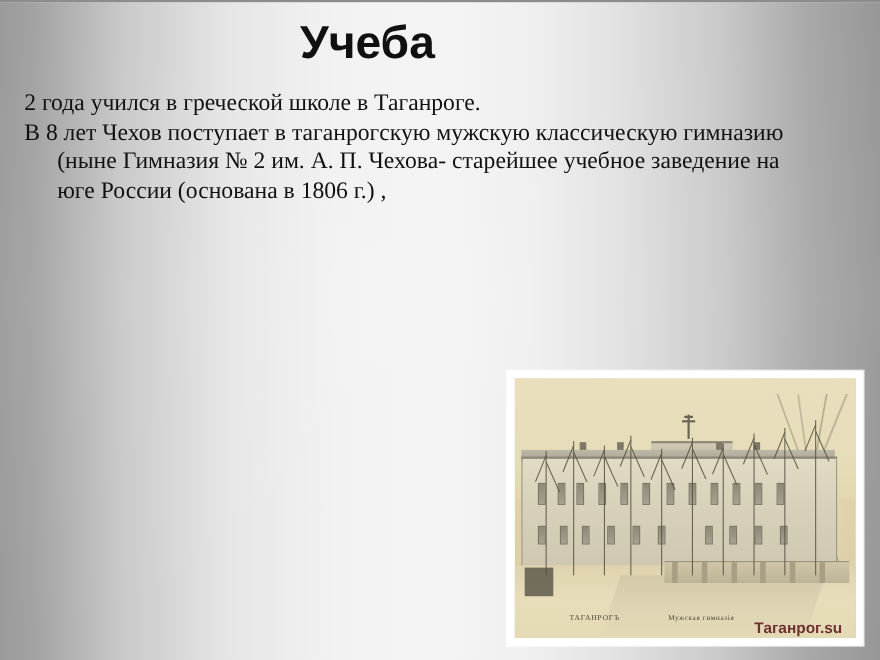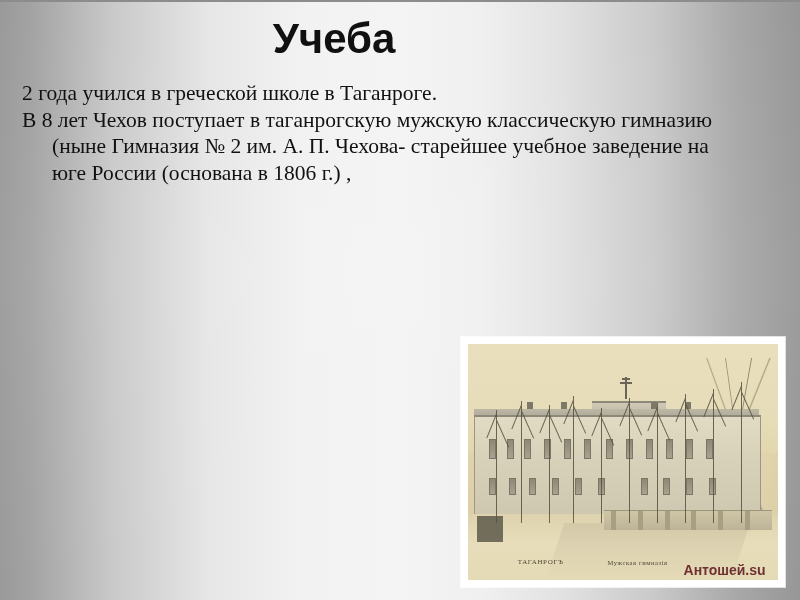--- a/index.html
+++ b/index.html
@@ -373,17 +373,17 @@
       <div class="tree" style="left:34%; height:54%;"></div>
       <div class="tree" style="left:43%; height:49%;"></div>
       <div class="tree" style="left:52%; height:53%;"></div>
       <div class="tree" style="left:61%; height:51%;"></div>
       <div class="tree" style="left:70%; height:55%;"></div>
       <div class="tree" style="left:79%; height:57%;"></div>
       <div class="tree" style="left:88%; height:60%;"></div>
 
       <div class="cap cap-left">ТАГАНРОГЪ</div>
       <div class="cap cap-mid">Мужская гимназія</div>
-      <div class="watermark">Антошей.su</div>
+      <div class="watermark">Таганрог.su</div>
     </div>
   </div>
 
 </div>
 
 </body></html>

